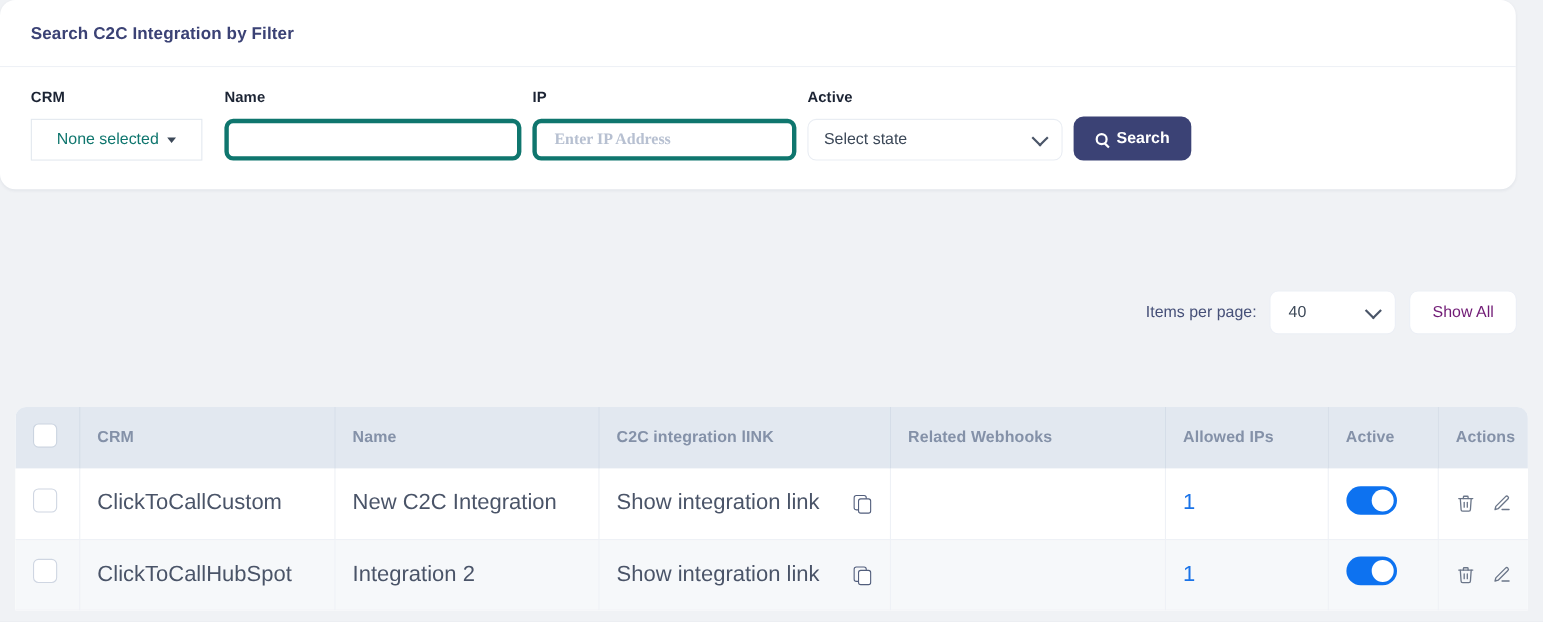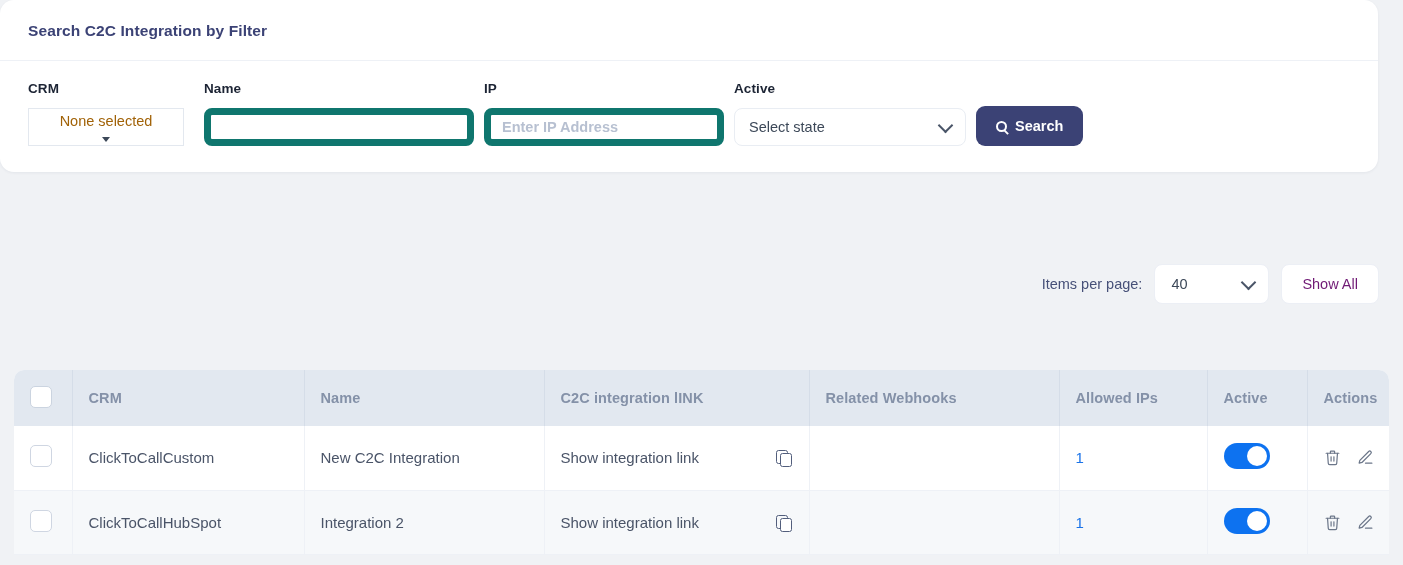--- a/index.html
+++ b/index.html
@@ -56,49 +56,48 @@
   .f-name  { width: 270px; margin-right: 10px; }
   .f-ip    { width: 240px; margin-right: 10px; }
   .f-active{ width: 232px; margin-right: 10px; }
 
   .ctl {
     height: 38px;
     border: 1px solid #e3e8ef;
     border-radius: 0;
     background: #fff;
     font-size: 14.5px;
-    color: #a16207;
+    color: #0f766e;
     display: flex;
     align-items: center;
     padding: 0 14px;
     font-family: "Liberation Sans", sans-serif;
-    flex-direction: column;
   }
   .ctl-select-sm {
     width: 156px;
     justify-content: center;
     gap: 8px;
   }
   .caret-solid {
     width: 0; height: 0;
     border-left: 4.5px solid transparent;
     border-right: 4.5px solid transparent;
     border-top: 5px solid #3c4858;
     display: inline-block;
   }
   .txtinput {
     width: 100%;
     height: 38px;
-    border: 7px solid #0f766e;
-    border-radius: 8px;
-    padding: 0 11px;
+    border: 4px solid #0f766e;
+    border-radius: 8px;
+    padding: 0 16px;
     font-size: 14.5px;
     color: #3c4858;
     outline: none;
-    font-family: Liberation Sans, sans-serif;
+    font-family: Liberation Serif, serif;
     background: #fff;
   }
   .txtinput::placeholder { color: #b7c0d1; font-weight: 700; }
   .selectbox {
     position: relative;
     width: 100%;
     height: 38px;
     border: 1px solid #e9edf3;
     border-radius: 8px;
     background: #fff;
@@ -242,21 +241,21 @@
     text-align: left;
     height: 56px;
     padding: 0 16px;
     border-right: 1px solid #d5dde8;
     letter-spacing: .1px;
   }
   thead th:last-child { border-right: none; }
   tbody td {
     height: 64px;
     padding: 0 16px;
-    font-size: 15px;
+    font-size: 20px;
     color: #4a5468;
     border-right: 1px solid #eef1f6;
     border-bottom: 1px solid #eef1f6;
     vertical-align: middle;
   }
   tbody td:last-child { border-right: none; }
   tbody tr.row-even td { background: #fff; }
   tbody tr.row-odd td { background: #f6f8fa; }
 
   .col-chk  { width: 58px; }

